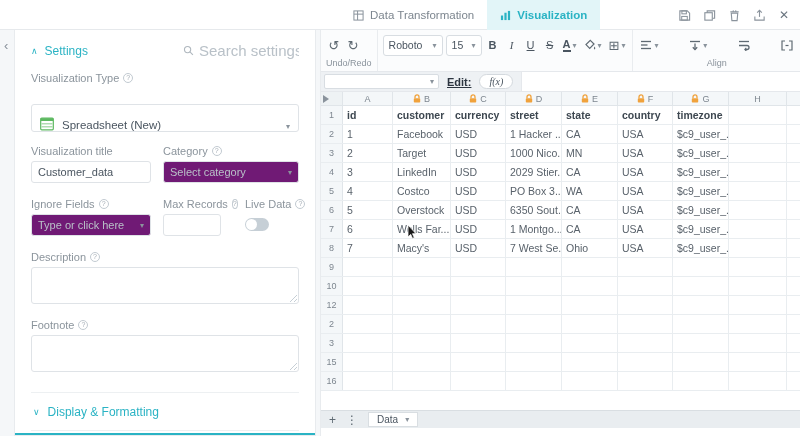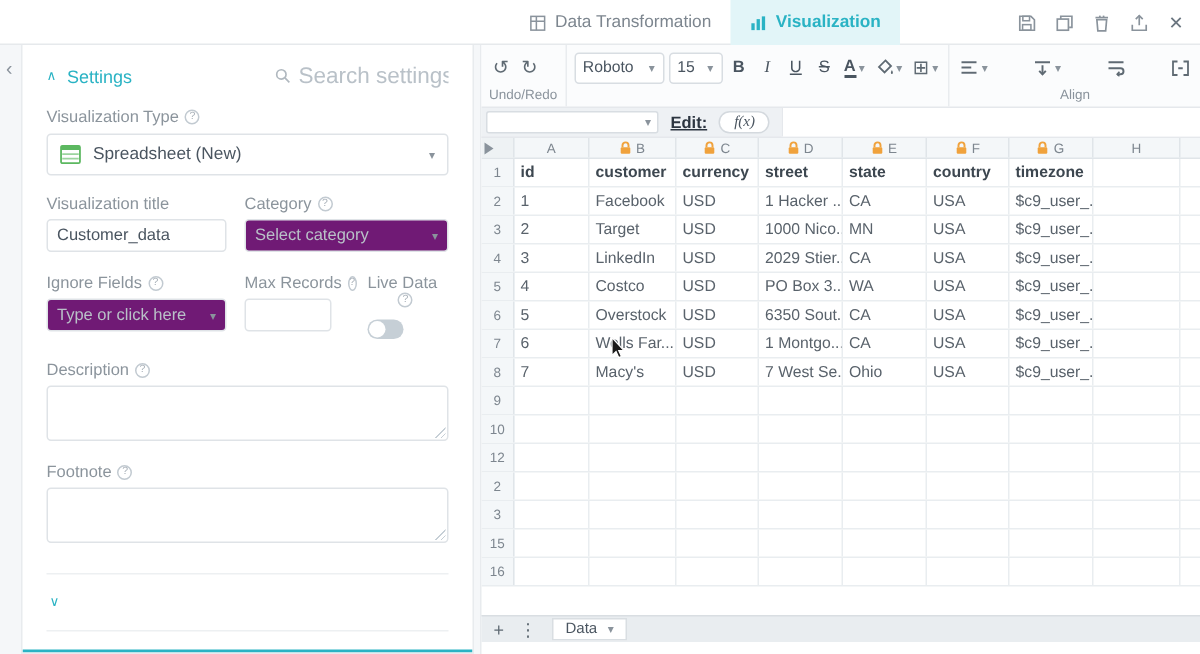--- a/index.html
+++ b/index.html
@@ -30,22 +30,22 @@
   .panel-inner { padding:12px 16px 0 16px; }
   .panel-head { display:flex; justify-content:space-between; align-items:center; }
   .sec-title { color:#2ab3c4; font-size:12px; display:flex; align-items:center; gap:7px; }
   .sec-chev { font-size:9px; color:#2ab3c4; }
   .searchbox { display:flex; align-items:center; gap:5px; }
   .searchbox input { border:none; width:100px; font-size:15px; color:#4a5560; }
   .searchbox input::placeholder { color:#b9c1c8; }
   .flabel { font-size:11px; color:#8b949c; margin-top:13px; display:flex; align-items:center; }
   .help { display:inline-block; width:10px; height:10px; border:1px solid #c2cad1; border-radius:50%;
           color:#a6aeb6; font-size:7px; line-height:8px; text-align:center; margin-left:4px; }
-  .type-dd { margin-top:5px; height:28px; border:1px solid #dfe3e7; border-radius:3px;
-             display:flex; align-items:center; gap:8px; padding:0 8px; background:#fff; }
+  .type-dd { margin-top:20px; height:28px; border:1px solid #dfe3e7; border-radius:3px;
+             display:flex; align-items:flex-end; gap:8px; padding:0 8px; background:#fff; }
   .type-dd .lbl { flex:1; font-size:11.5px; color:#4a5560; }
   .caret { font-size:8px; color:#8a939c; }
   .two-col { display:flex; gap:12px; margin-top:2px; }
   .col-1 { width:120px; flex:none; }
   .col-2 { flex:1; }
   .col-3 { width:70px; flex:none; }
   .tin { margin-top:4px; width:100%; height:22px; border:1px solid #dfe3e7; border-radius:3px;
          padding:0 6px; font-size:11px; color:#4a5560; background:#fff; }
   .sel { margin-top:4px; height:22px; border:1px solid #dfe3e7; border-radius:3px; background:#701a75;
          display:flex; align-items:center; padding:0 6px; gap:4px; }
@@ -235,21 +235,21 @@
         </div>
       </div>
       <div class="col-3">
         <div class="flabel" style="white-space:nowrap;">
           <span>Max Records</span>
           <span class="help">?</span>
         </div>
         <input class="tin" style="width: 58px;" type="text" value="">
       </div>
       <div>
-        <div class="flabel" style="white-space:nowrap;flex-direction:column;">
+        <div class="flabel" style="white-space:nowrap;">
           <span>Live Data</span>
           <span class="help">?</span>
         </div>
         <div class="toggle"></div>
       </div>
     </div>
 
     <div class="flabel" style="margin-top:15px;">
       <span>Description</span>
       <span class="help">?</span>
@@ -264,20 +264,21 @@
       <span class="help">?</span>
     </div>
     <div class="ta-wrap">
       <textarea class="ta" style=""></textarea>
       <span class="resize-handle"></span>
     </div>
 
     <div class="section-list">
       <div class="section-row">
         <span class="sec-chev">∨</span>
+        <span>Display &amp; Formatting</span>
       </div>
       <div class="section-row">
         <span class="sec-chev">∨</span>
         <span>Widget Menu</span>
       </div>
     </div>
   </div>
   <div class="panel-accent"></div>
 </div>
 

